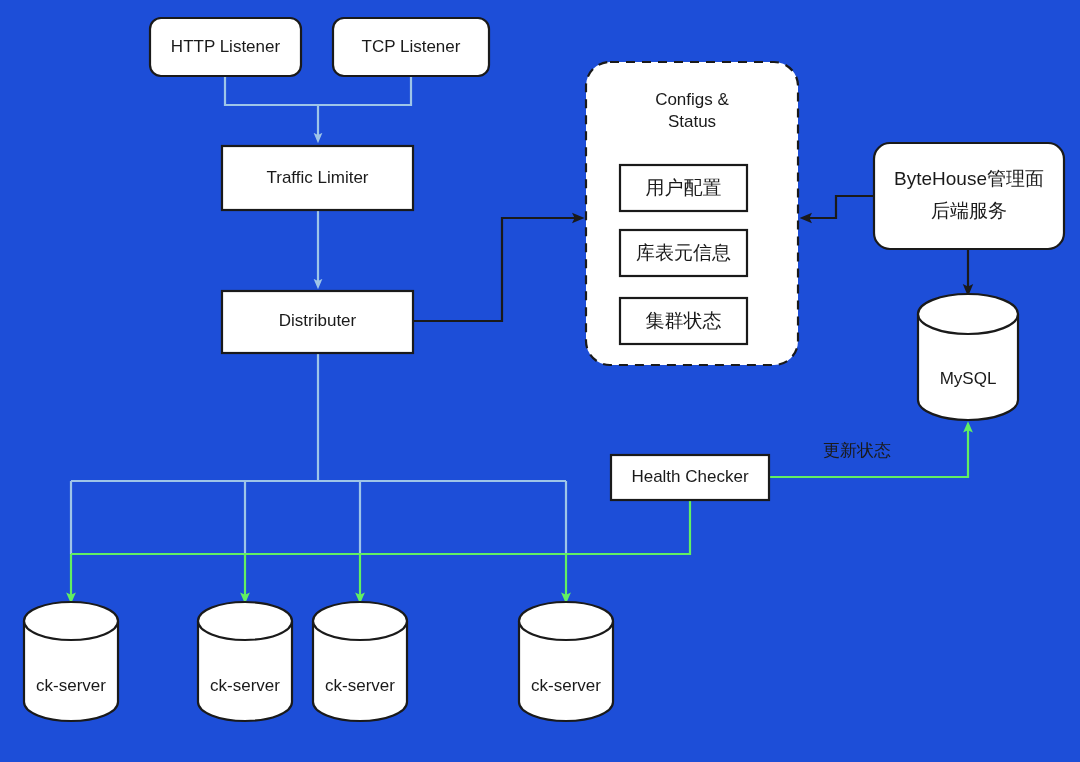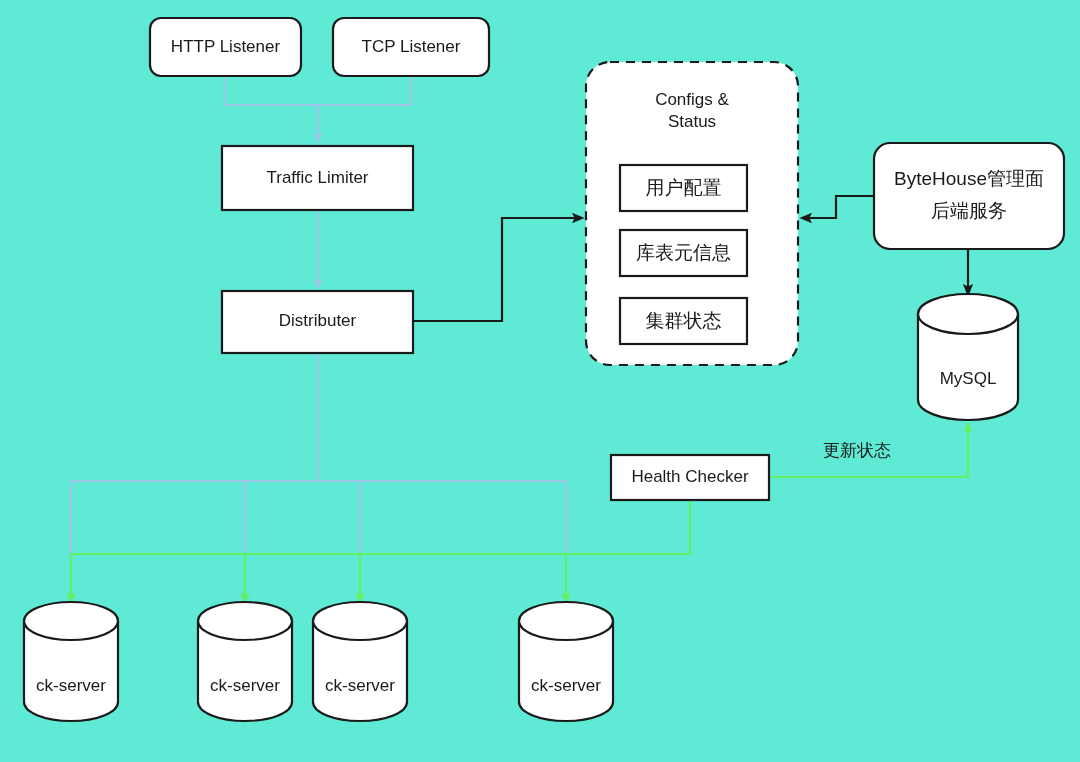--- a/index.html
+++ b/index.html
@@ -10,21 +10,21 @@
   body {
     width: 1080px;
     height: 762px;
     font-family: "Liberation Sans", "DejaVu Sans", sans-serif;
     overflow: hidden;
   }
   #diagram-root {
     position: relative;
     width: 1080px;
     height: 762px;
-    background: #5eead4;
+    background: #1d4ed8;
   }
   svg.diagram-canvas {
     position: absolute;
     top: 0;
     left: 0;
     width: 1080px;
     height: 762px;
     display: block;
   }
   .node-shape {

